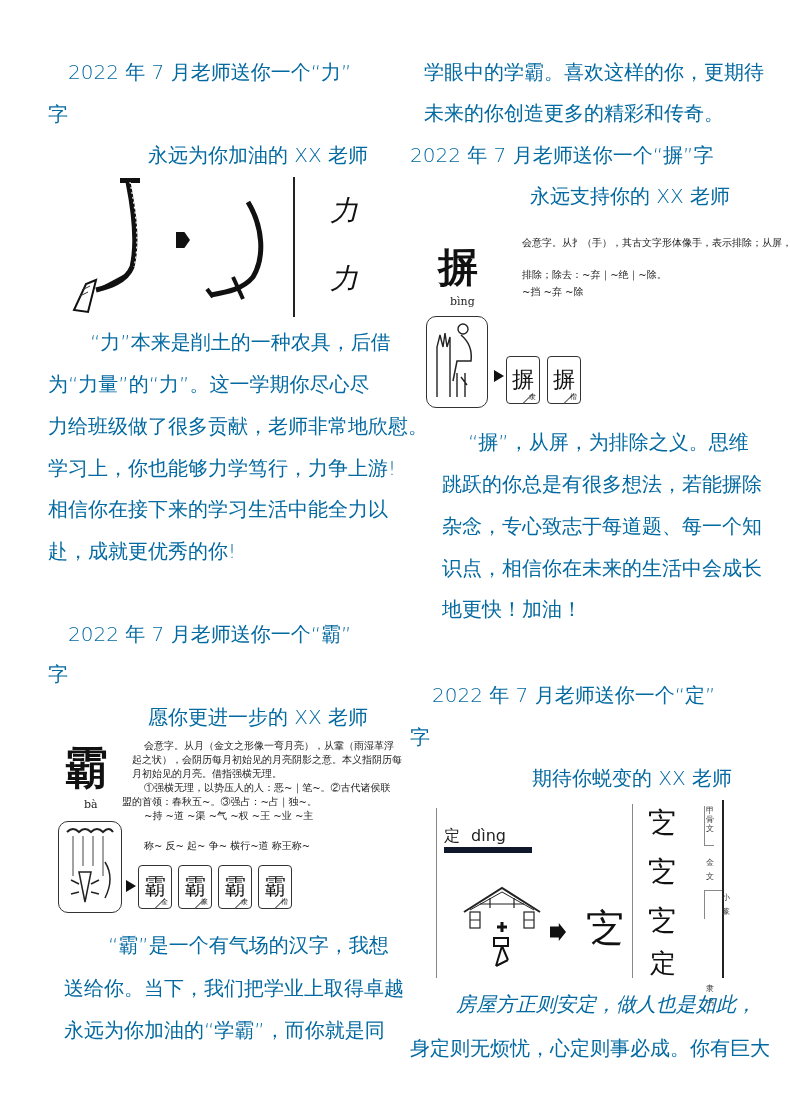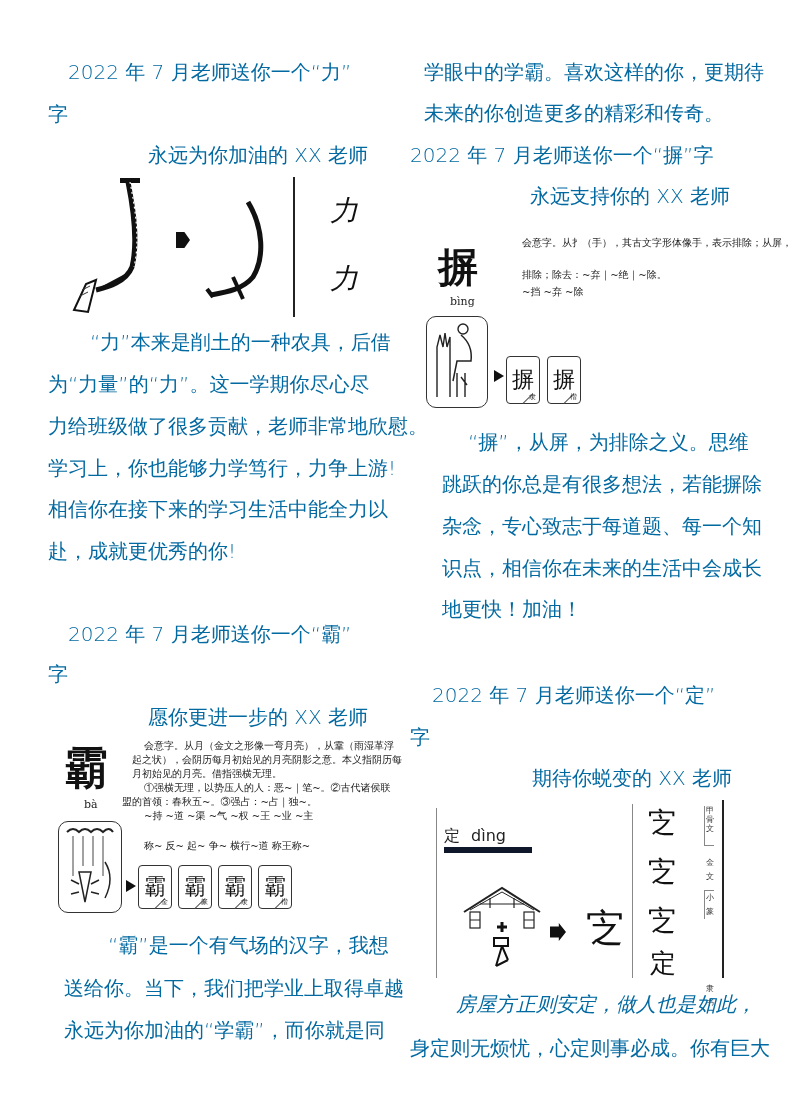--- a/index.html
+++ b/index.html
@@ -174,20 +174,20 @@
     <div style="position:absolute;left:114px;top:125px;width:16px;height:18px;background:#111;clip-path:polygon(0 20%,55% 20%,55% 0,100% 50%,55% 100%,55% 80%,0 80%);"></div>
     <div class="big-char" style="left:150px;top:105px;font-size:38px;font-weight:normal;">㝎</div>
     <div class="vline" style="left:196px;top:6px;height:174px;width:1px;background:#888;"></div>
     <div class="big-char" style="left:212px;top:6px;font-size:28px;font-weight:normal;">㝎</div>
     <div class="big-char" style="left:212px;top:55px;font-size:28px;font-weight:normal;">㝎</div>
     <div class="big-char" style="left:212px;top:104px;font-size:28px;font-weight:normal;">㝎</div>
     <div class="big-char" style="left:214px;top:148px;font-size:26px;font-weight:normal;">定</div>
     <div style="position:absolute;left:266px;top:2px;width:22px;height:178px;border-right:2px solid #222;">
       <div style="position:absolute;left:2px;top:6px;width:10px;font-size:8px;line-height:9px;color:#333;word-break:break-all;border-left:1px solid #888;border-bottom:1px solid #888;padding-left:1px;height:40px;">甲骨文</div>
       <div style="position:absolute;left:4px;top:56px;width:10px;font-size:8px;line-height:14px;color:#333;word-break:break-all;">金文</div>
-      <div style="position:absolute;left:2px;top:90px;width:10px;font-size:8px;line-height:14px;color:#333;word-break:break-all;border-left:1px solid #888;border-top:1px solid #888;padding-left:1px;">小篆</div>
+      <div style="position:absolute;left:2px;top:90px;width:10px;font-size:8px;line-height:14px;color:#333;word-break:break-all;border-left:1px solid #888;border-top:1px solid #888;padding-left:17px;">小篆</div>
       <div style="position:absolute;left:4px;top:140px;width:10px;font-size:8px;line-height:14px;color:#333;word-break:break-all;margin-top:42px;">隶书</div>
     </div>
   </div>
 
   <div class="t" style="left:456px;top:992px;font-style:italic;">房屋方正则安定，做人也是如此，</div>
   <div class="t" style="left:410px;top:1036px;">身定则无烦忧，心定则事必成。你有巨大</div>
 </div>
 
 </body></html>

